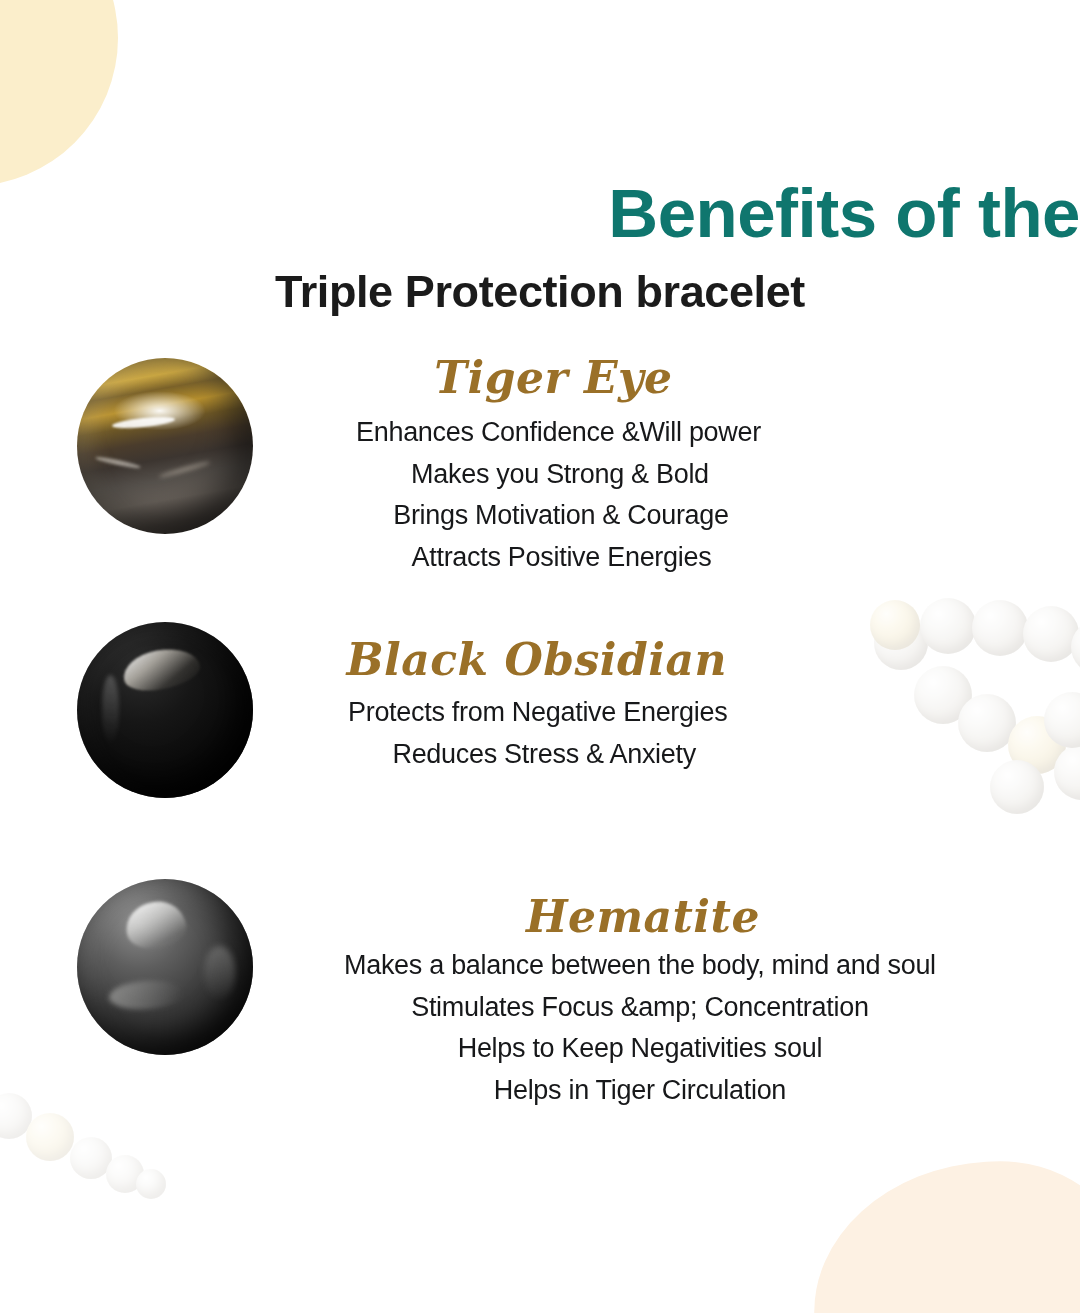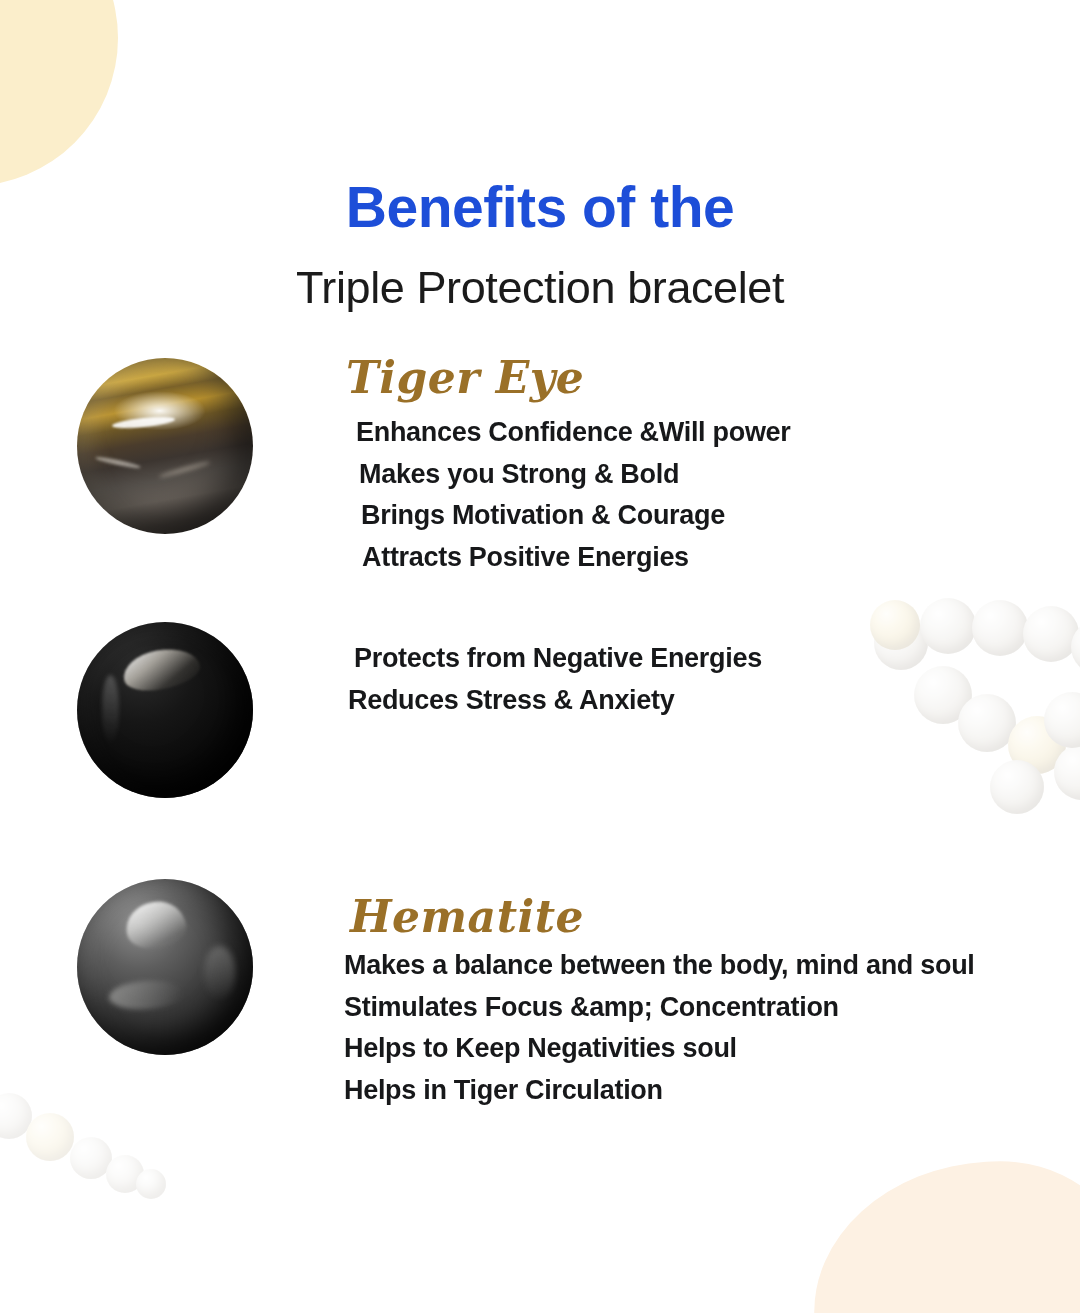--- a/index.html
+++ b/index.html
@@ -76,33 +76,34 @@
 
   
   .title-wrap {
     position:absolute;
     left:0;
     top:178px;
     width:1080px;
     text-align:center;
   }
   .title-line1 {
-    font-size:57px;
+    font-size:69px;
     font-weight:bold;
-    color:#1d4ed8;
+    color:#0f766e;
     letter-spacing:-0.5px;
     line-height:1.05;
+    text-align:right;
   }
   .title-line2 {
     font-size:45px;
-    font-weight:normal;
+    font-weight:bold;
     color:#1b1b1b;
     letter-spacing:-0.4px;
     line-height:1.3;
-    margin-top:21px;
+    margin-top:13px;
   }
 
   
   .section {
     position:absolute;
     left:0;
     width:1080px;
     display:flex;
     align-items:flex-start;
   }
@@ -239,35 +240,35 @@
   .bead-hematite .hl3 {
     position:absolute;
     right:10%; top:38%;
     width:18%; height:30%;
     border-radius:50%;
     background:linear-gradient(200deg, rgba(190,190,188,.35), rgba(255,255,255,0));
     filter:blur(3px);
   }
 
   
-  .text-cell { padding-top:0; }
+  .text-cell { padding-top:0;text-align:center; }
 
   .stone-name {
     font-family:"DejaVu Serif", serif;
     font-style:italic;
     font-weight:bold;
     font-size:44px;
     color:#9a7028;
     line-height:1.0;
     letter-spacing:0.5px;
   }
 
   .benefit {
     font-size:27px;
-    font-weight:bold;
+    font-weight:normal;
     color:#17181a;
     letter-spacing:-0.3px;
     line-height:1.54;
     white-space:pre;
   }
 
   
   #section-tiger-eye .text-cell       { margin-left:12px; padding-top:4px; }
   #section-tiger-eye .stone-name      { margin-bottom:12px; margin-left:4px; }
   #section-tiger-eye .benefit         { margin-left:20px; }
@@ -339,20 +340,21 @@
   </div>
 
   <div class="section" id="section-black-obsidian">
     <div class="bead-cell">
       <div class="bead bead-obsidian">
         <span class="hl"></span>
         <span class="hl2"></span>
       </div>
     </div>
     <div class="text-cell">
+      <div class="stone-name">Black Obsidian</div>
       <div class="benefit">Protects from Negative Energies</div>
       <div class="benefit">Reduces Stress &amp; Anxiety</div>
     </div>
   </div>
 
   <div class="section" id="section-hematite">
     <div class="bead-cell">
       <div class="bead bead-hematite">
         <span class="hl"></span>
         <span class="hl2"></span>

